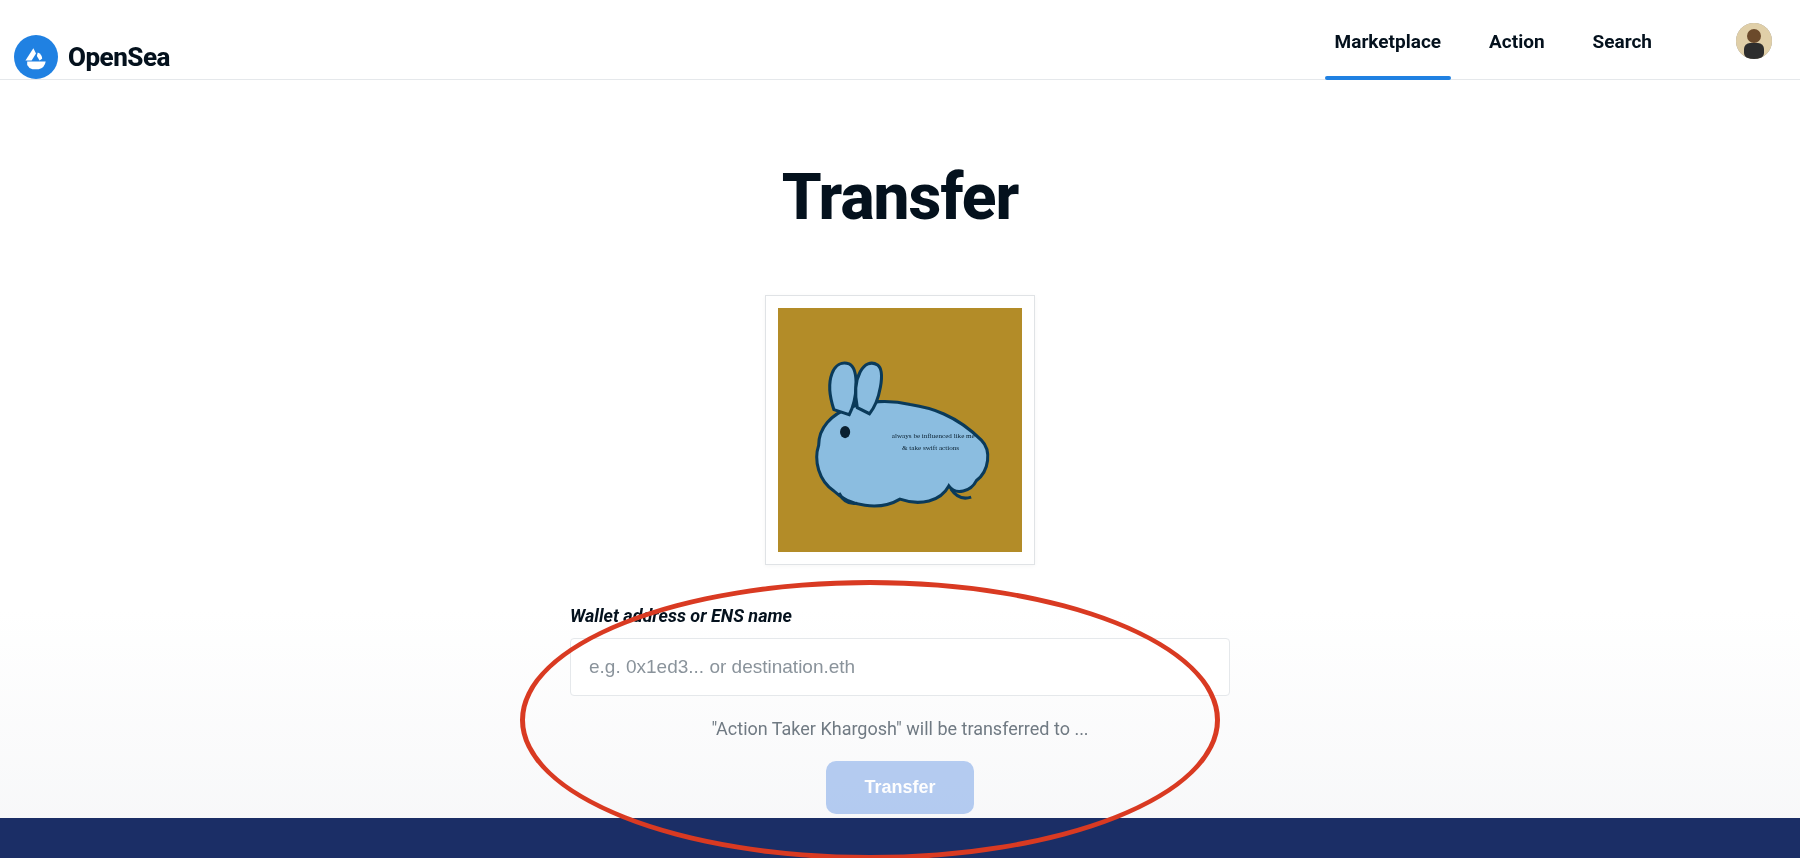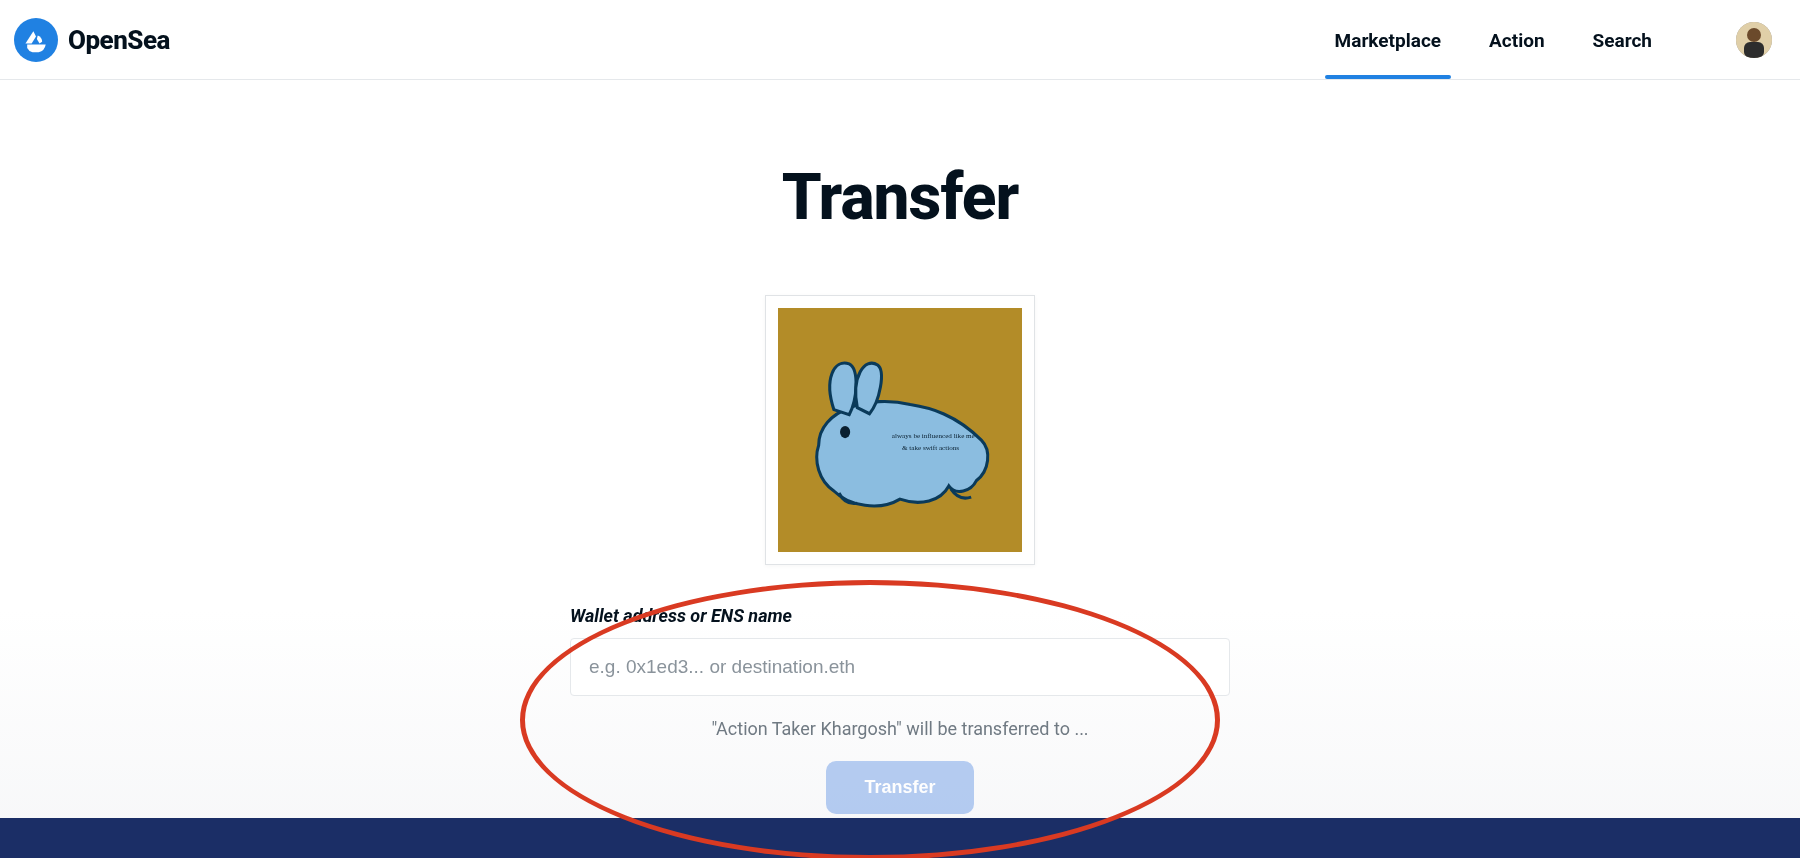--- a/index.html
+++ b/index.html
@@ -8,21 +8,21 @@
     background: #ffffff;
     width: 1800px;
     height: 858px;
     overflow: hidden;
     position: relative;
   }
 
   
   .navbar {
     display: flex;
-    align-items: center;
+    align-items: flex-end;
     height: 80px;
     padding: 0 18px 0 10px;
     border-bottom: 1px solid #e5e8eb;
     background: #fff;
     position: relative;
     z-index: 5;
   }
   .brand {
     display: flex;
     align-items: center;

